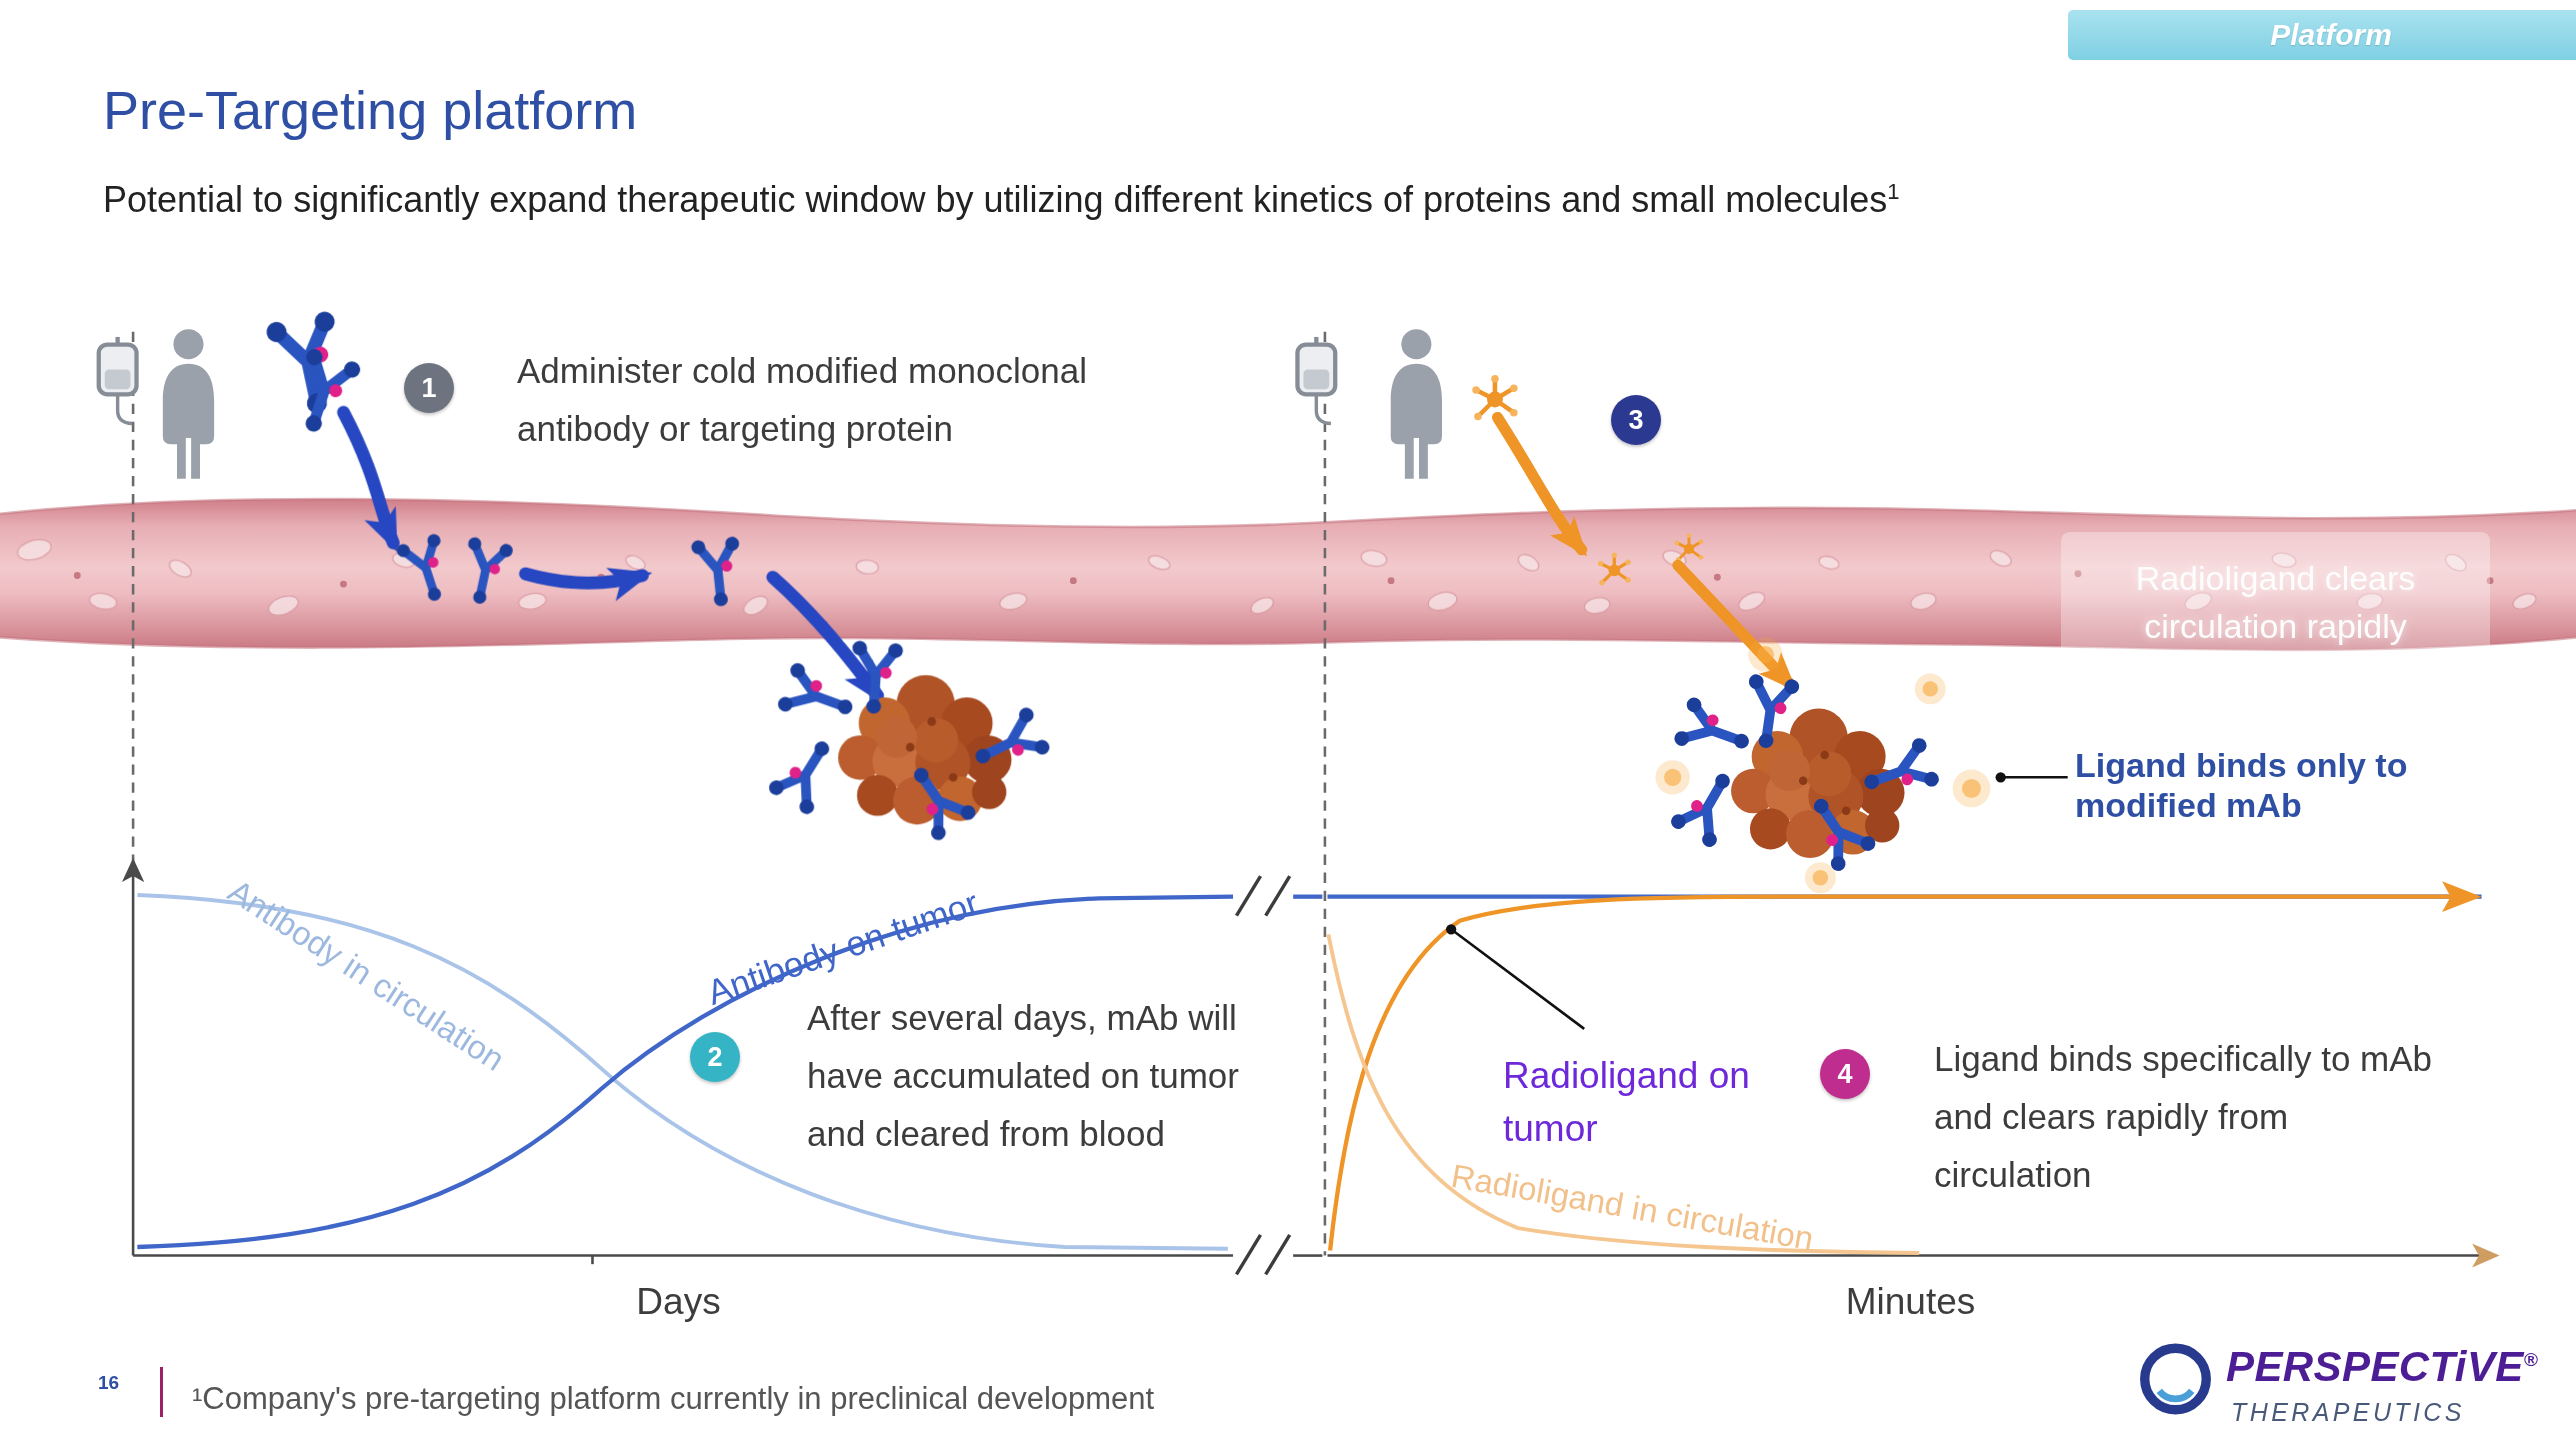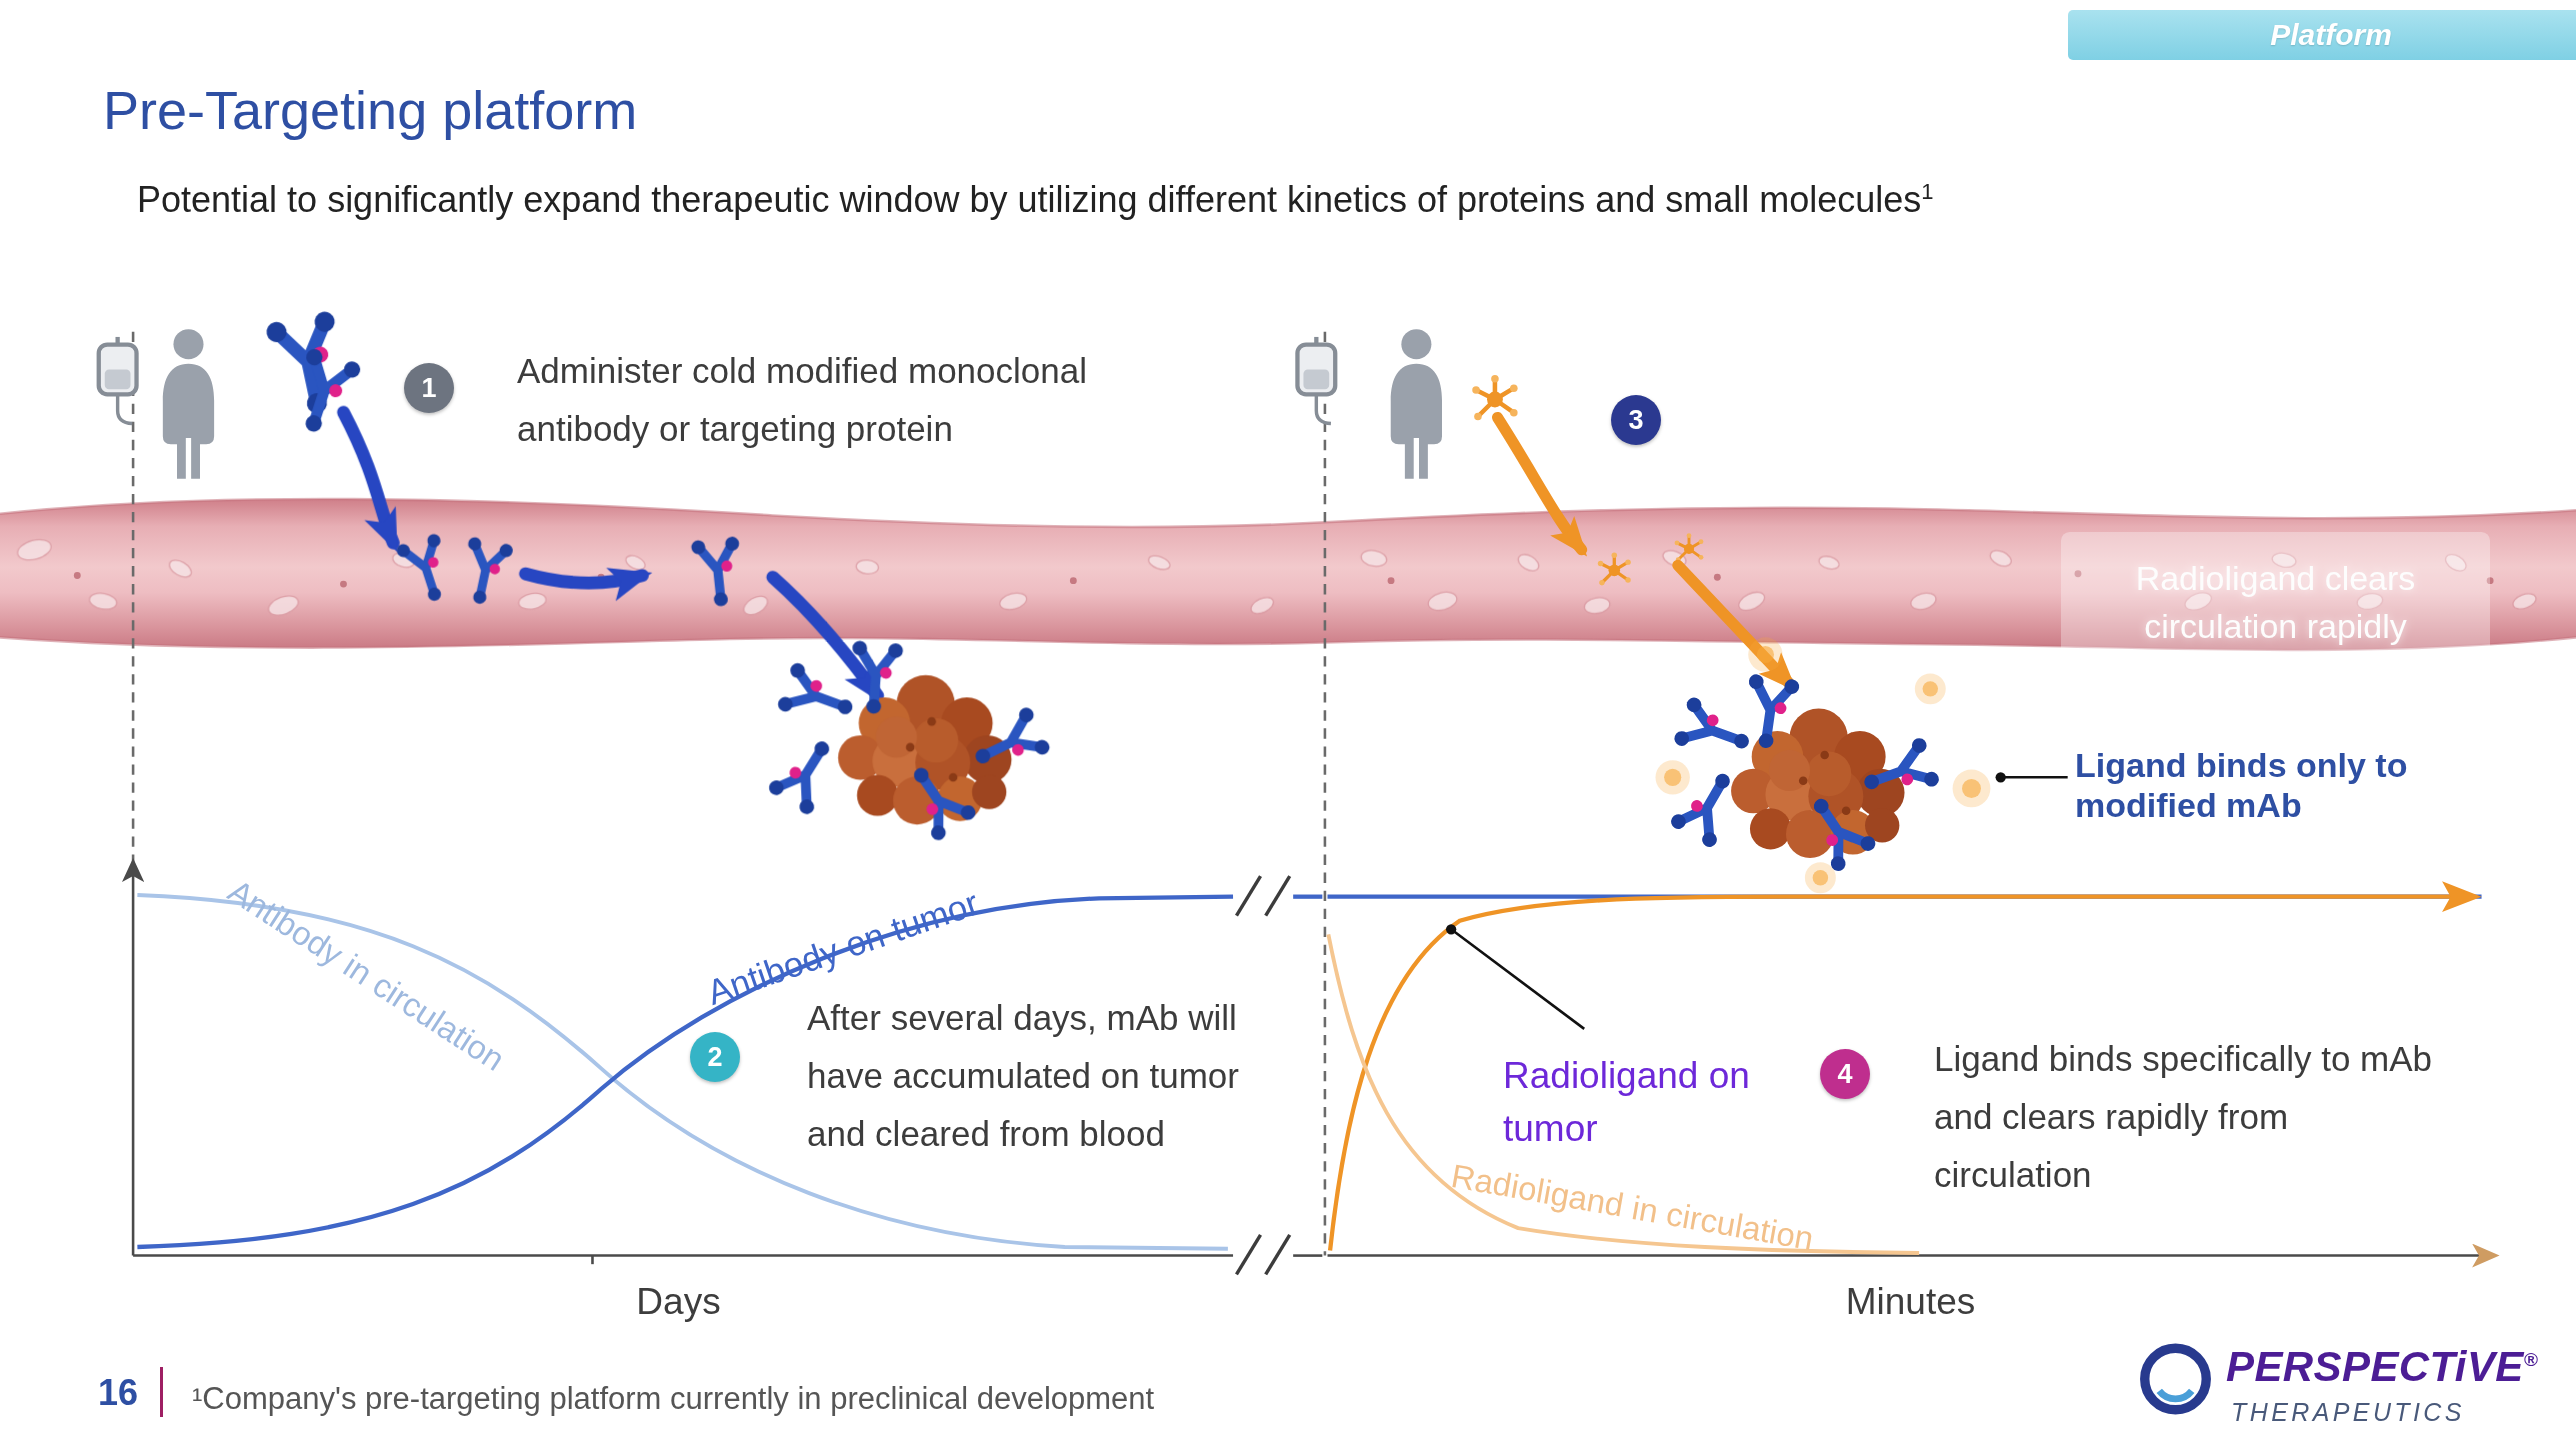--- a/index.html
+++ b/index.html
@@ -11,21 +11,21 @@
   .pre { white-space:pre-line; }
 
   .badge {
     left:2068px; top:10.3px; width:526px; height:50px;
     background:linear-gradient(180deg,#a9e2ef 0%,#7fd0e4 100%);
     border-radius:5px; color:#ffffff; font-weight:bold; font-style:italic;
     font-size:30px; display:flex; align-items:center; justify-content:center;
     text-shadow:0 0.9px 1.7px rgba(0,0,0,0.15);
   }
   .title { left:103px; top:79px; font-size:54px; color:#2e4fa3; font-weight:500; }
-  .subtitle { left:103px; top:179px; font-size:36px; color:#222222;margin-left:34px; }
+  .subtitle { left:103px; top:179px; font-size:36px; color:#222222; }
   .subtitle sup { font-size:22px; }
 
   .step-circle {
     width:50px; height:50px; border-radius:50%; color:#ffffff;
     font-weight:bold; font-size:27px; display:flex; align-items:center; justify-content:center;
     box-shadow:0 1.7px 3.4px rgba(0,0,0,0.25);
   }
   .c1 { background:#6d7480; } .c2 { background:#35b4c6; }
   .c3 { background:#2b3990; } .c4 { background:#bf2e8e; }
   .step-text { font-size:35px; line-height:58px; color:#3c3c3c; }
@@ -39,21 +39,21 @@
   .ligand-note { left:2075px; top:745px; font-size:34px; line-height:40px; color:#2e4fa3;font-weight:bold; }
   .radio-tumor-label { left:1503px; top:1049px; font-size:37px; line-height:53px; color:#6d28d9; }
 
   .curve-label { font-size:33px; }
   .lbl-ab-circ { left:242px; top:872px; color:#9db8de; transform:rotate(33deg); transform-origin:left top; }
   .lbl-ab-tum  { left:702px; top:975px; color:#3f66c8; font-size:35px; transform:rotate(-19deg); transform-origin:left top; }
   .lbl-rl-circ { left:1455px; top:1157px; color:#f2c08a; transform:rotate(10deg); transform-origin:left top; }
 
   .axis-label { font-size:37px; color:#3d3d3d; text-align:center; width:223px; }
 
-  .page-num { left:98px; top:1372px; font-size:36px; font-weight:bold; color:#2e4fa3; }
+  .page-num { left:98px; top:1372px; font-size:19px; font-weight:bold; color:#2e4fa3; }
   .foot-divider { left:160px; top:1367px; width:3.4px; height:50px; background:#9e1f63; }
   .footnote { left:192px; top:1381px; font-size:31px; color:#555555; }
 
   .logo-name { left:2226px; top:1343px; font-size:42px; font-weight:800; font-style:italic; color:#4c1d95; letter-spacing:0.4px; }
   .logo-name sup { font-size:19px; }
   .logo-sub { left:2231px; top:1398px; font-size:25px; font-style:italic; color:#49597a; letter-spacing:3.4px; }
 </style>
 </head>
 <body>
 

